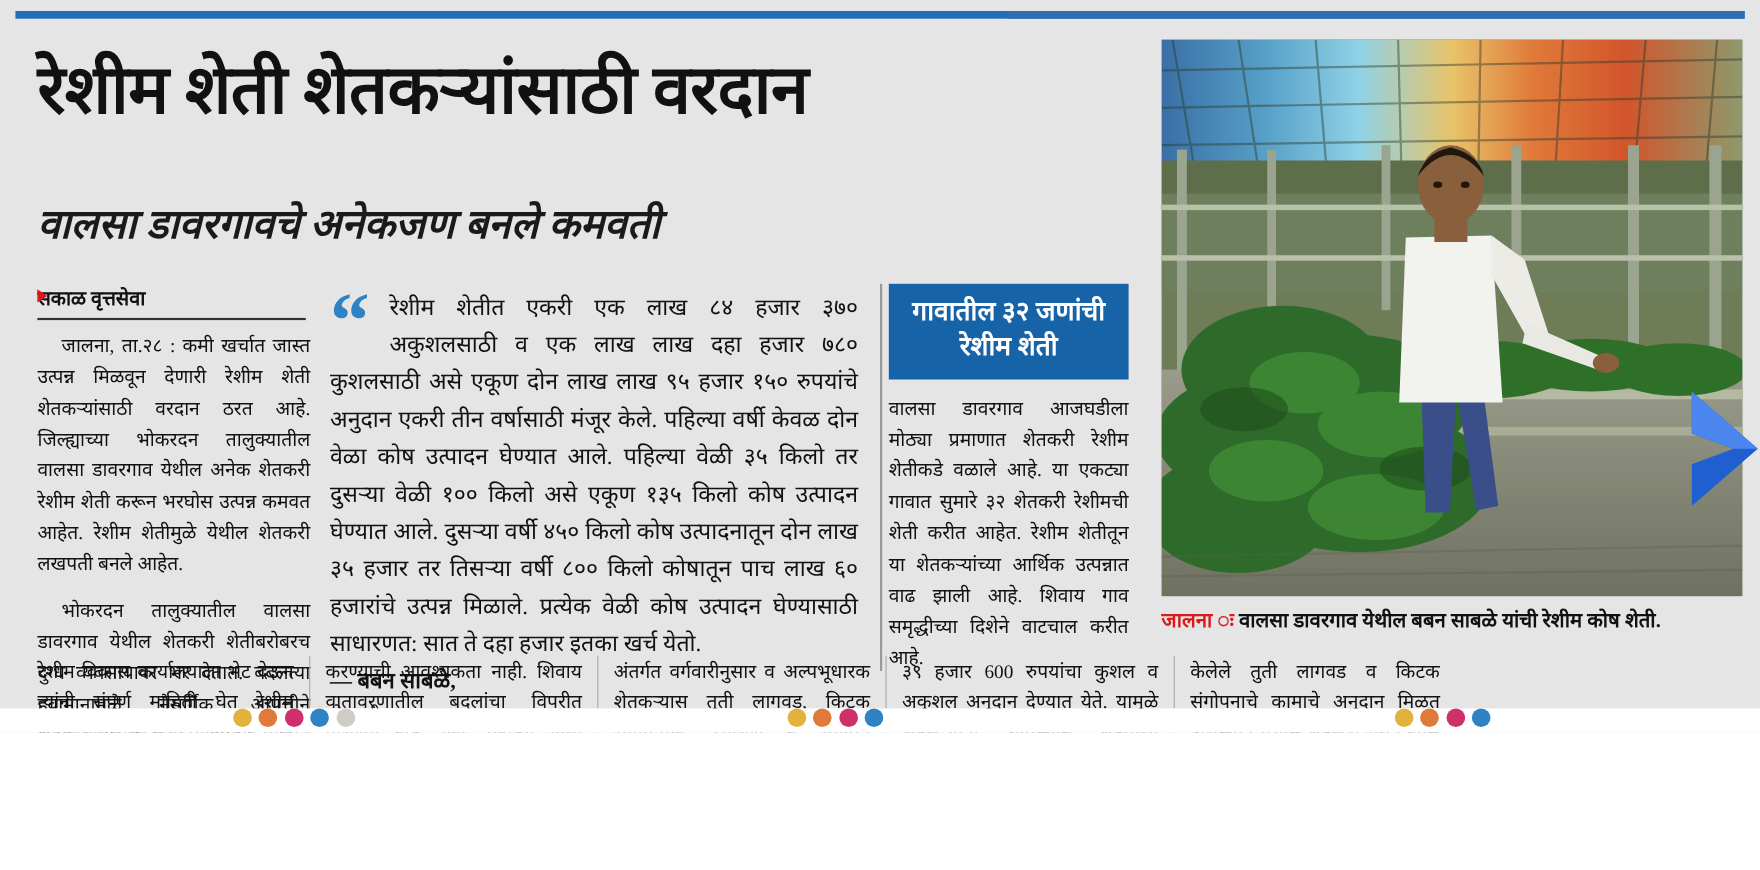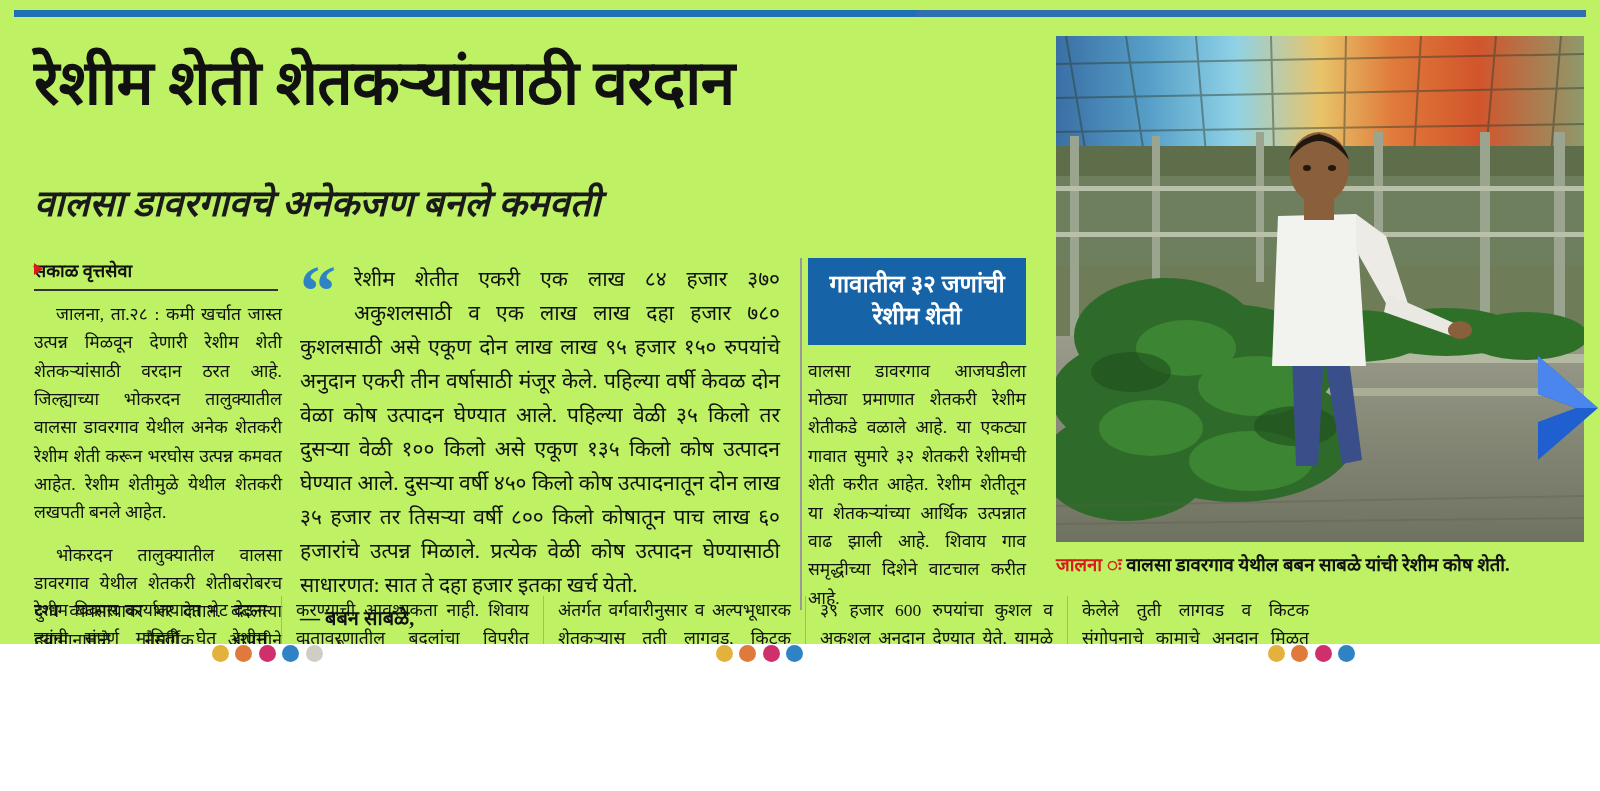--- a/index.html
+++ b/index.html
@@ -7,21 +7,21 @@
     padding: 0;
     background: #ffffff;
   }
   body {
     font-family: "Liberation Sans", sans-serif;
   }
   .page {
     position: relative;
     width: 1600px;
     height: 666px;
-    background: #bef264;
+    background: #e5e5e5;
     overflow: hidden;
     box-sizing: border-box;
   }
   
   .top-rule {
     position: absolute;
     left: 14px;
     top: 10px;
     width: 1572px;
     height: 7px;

